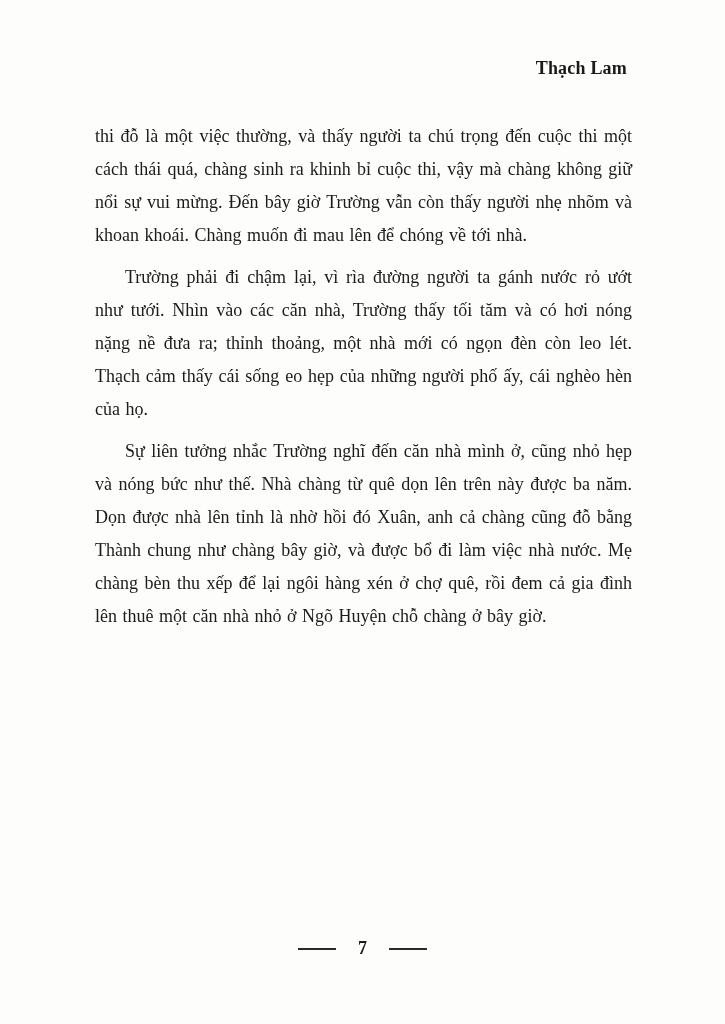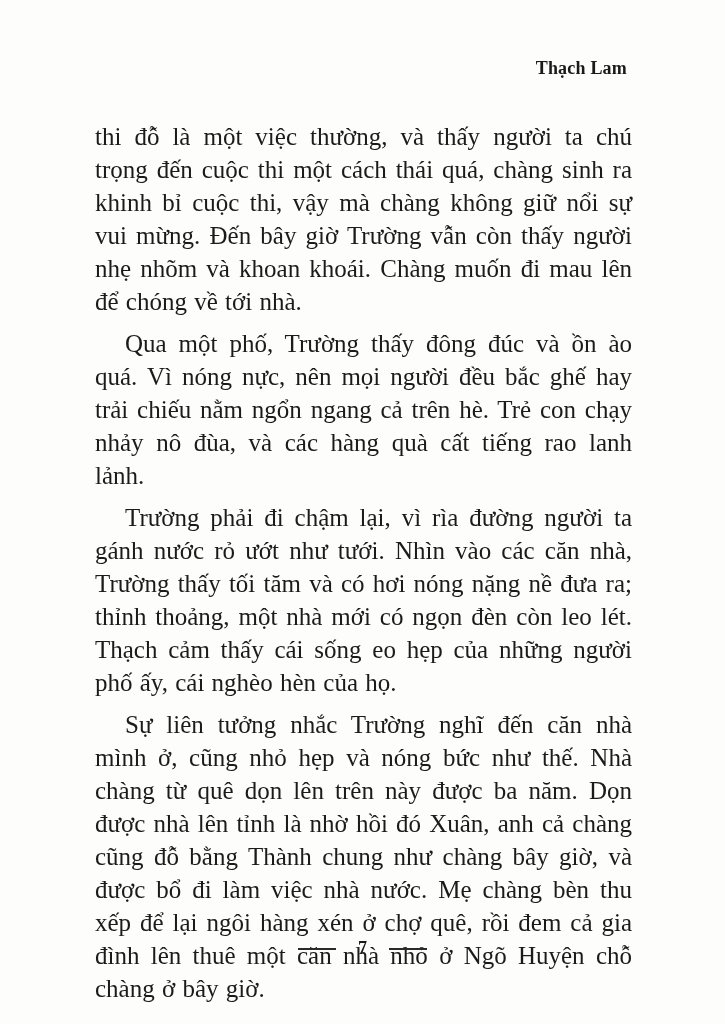--- a/index.html
+++ b/index.html
@@ -33,21 +33,21 @@
   }
 
   .text-block {
     position: absolute;
     top: 120px;
     left: 95px;
     width: 537px;
   }
 
   .text-block p {
-    font-size: 25px;
+    font-size: 18px;
     line-height: 33px;
     text-align: justify;
     color: #1b1b1b;
     margin-bottom: 9px;
     word-spacing: 1px;
   }
 
   .text-block p.indent {
     text-indent: 30px;
   }
@@ -77,21 +77,20 @@
 </style>
 </head>
 <body>
 
 <div class="book-page">
 
   <div class="running-head">Thạch Lam</div>
 
   <div class="text-block">
     <p>thi đỗ là một việc thường, và thấy người ta chú trọng đến cuộc thi một cách thái quá, chàng sinh ra khinh bỉ cuộc thi, vậy mà chàng không giữ nổi sự vui mừng. Đến bây giờ Trường vẫn còn thấy người nhẹ nhõm và khoan khoái. Chàng muốn đi mau lên để chóng về tới nhà.</p>
-    <p class="indent">Qua một phố, Trường thấy đông đúc và ồn ào quá. Vì nóng nực, nên mọi người đều bắc ghế hay trải chiếu nằm ngổn ngang cả trên hè. Trẻ con chạy nhảy nô đùa, và các hàng quà cất tiếng rao lanh lảnh.</p>
     <p class="indent">Trường phải đi chậm lại, vì rìa đường người ta gánh nước rỏ ướt như tưới. Nhìn vào các căn nhà, Trường thấy tối tăm và có hơi nóng nặng nề đưa ra; thỉnh thoảng, một nhà mới có ngọn đèn còn leo lét. Thạch cảm thấy cái sống eo hẹp của những người phố ấy, cái nghèo hèn của họ.</p>
     <p class="indent">Sự liên tưởng nhắc Trường nghĩ đến căn nhà mình ở, cũng nhỏ hẹp và nóng bức như thế. Nhà chàng từ quê dọn lên trên này được ba năm. Dọn được nhà lên tỉnh là nhờ hồi đó Xuân, anh cả chàng cũng đỗ bằng Thành chung như chàng bây giờ, và được bổ đi làm việc nhà nước. Mẹ chàng bèn thu xếp để lại ngôi hàng xén ở chợ quê, rồi đem cả gia đình lên thuê một căn nhà nhỏ ở Ngõ Huyện chỗ chàng ở bây giờ.</p>
   </div>
 
   <div class="page-footer">
     <span class="footer-rule"></span>
     <span class="page-number">7</span>
     <span class="footer-rule"></span>
   </div>
 

